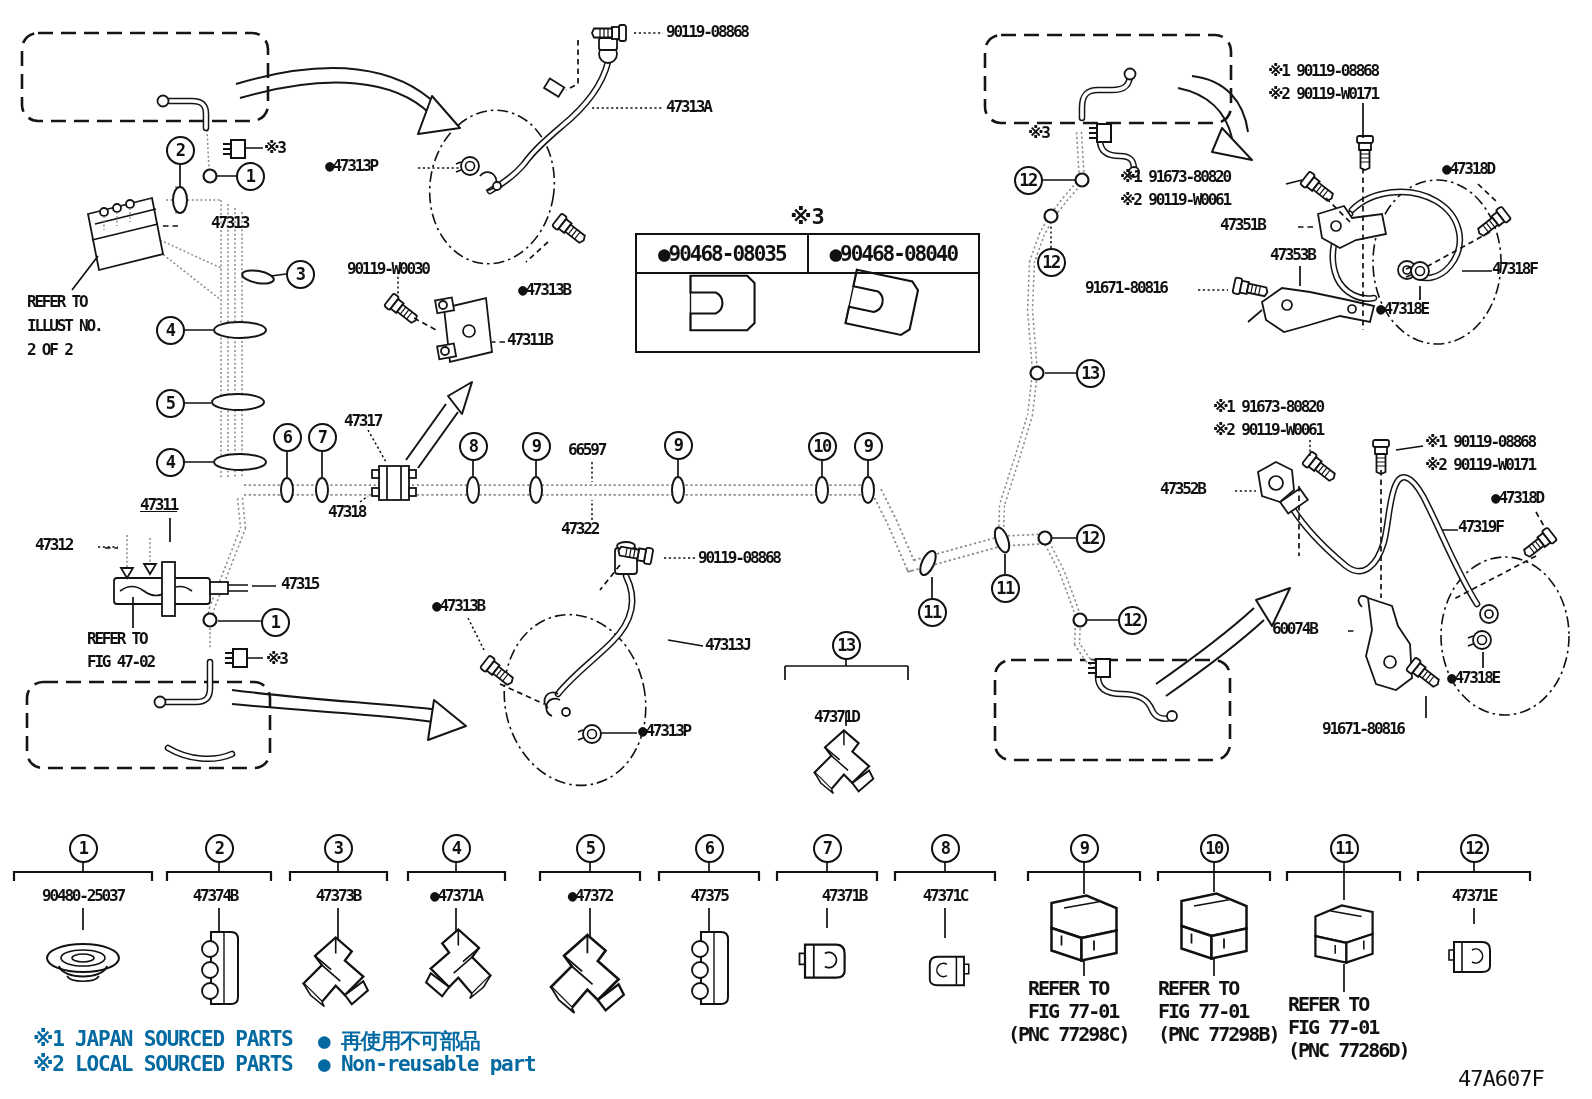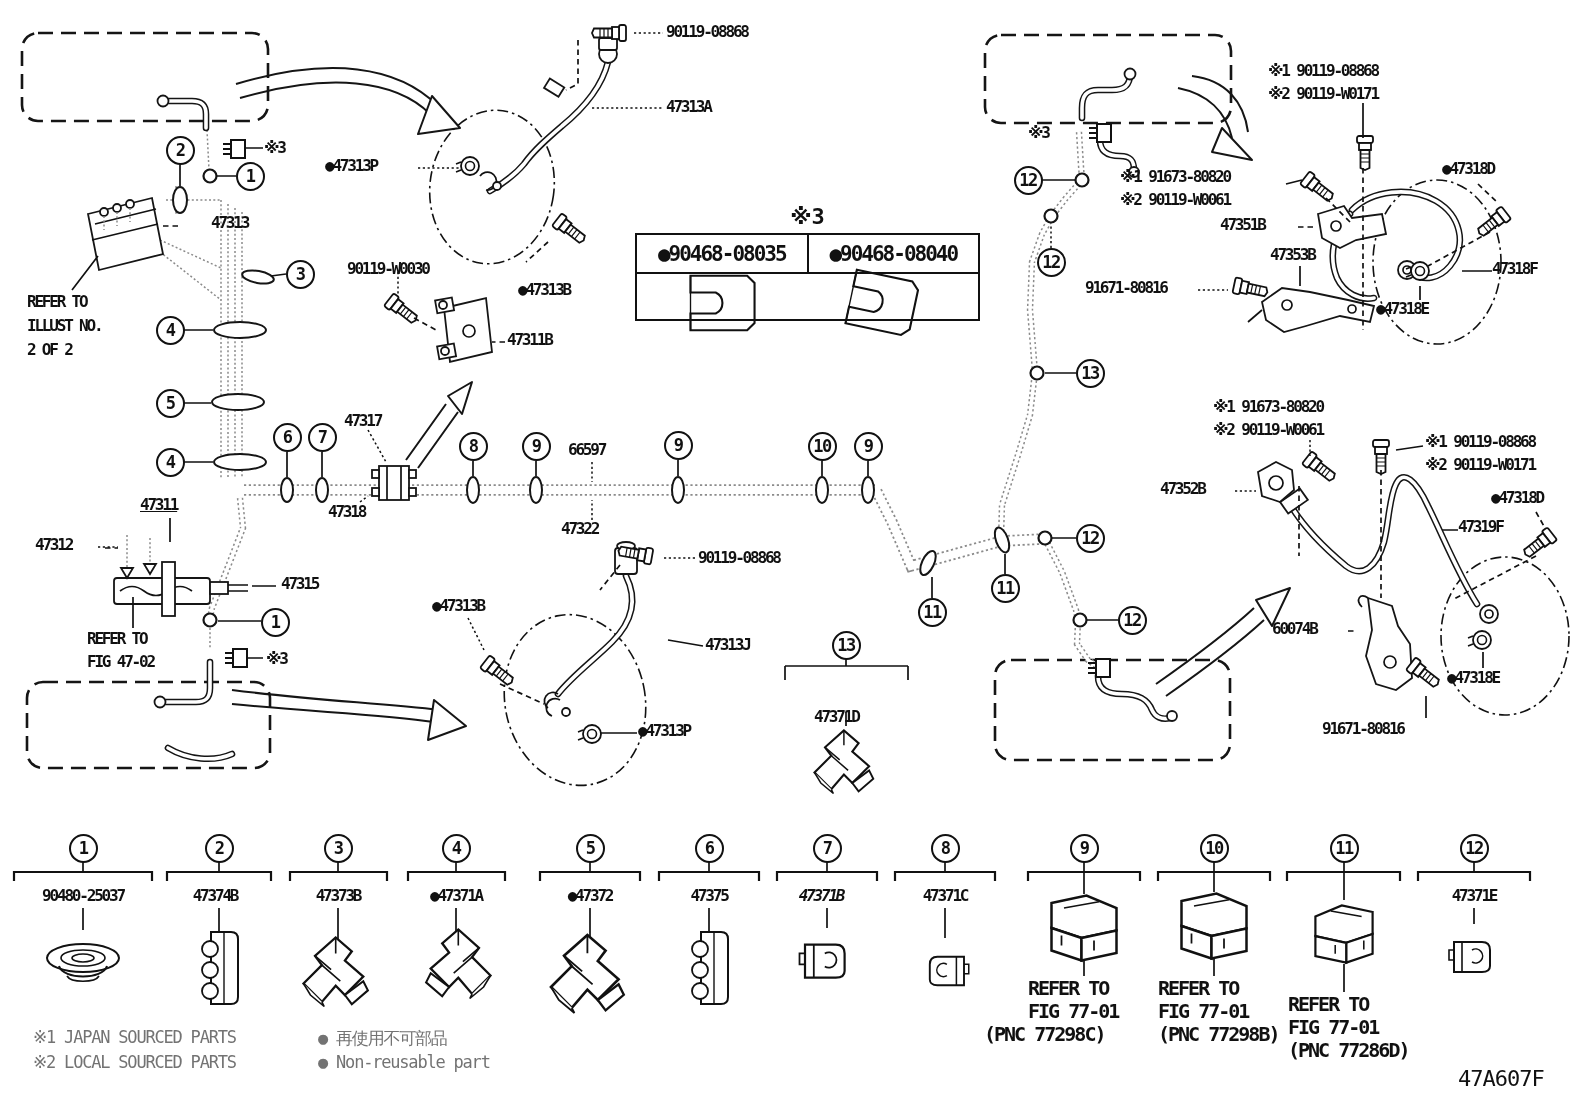--- a/index.html
+++ b/index.html
@@ -7,23 +7,23 @@
          font-family:"DejaVu Sans Mono","DejaVu Sans",monospace;color:#111;}
   #lineart{position:absolute;left:0;top:0;}
   .plabel{position:absolute;white-space:nowrap;font-size:16px;font-weight:bold;
           letter-spacing:-2.2px;line-height:21px;color:#111;}
   .rlabel{position:absolute;white-space:nowrap;font-size:20px;font-weight:bold;
           letter-spacing:-2px;line-height:21px;color:#111;}
   .center{text-align:center;}
   .callout{position:absolute;width:29px;height:29px;border:2.4px solid #111;border-radius:50%;
            background:#fff;display:flex;align-items:center;justify-content:center;
            font-size:17px;font-weight:bold;letter-spacing:-1.5px;box-sizing:border-box;}
-  .fnote{position:absolute;white-space:nowrap;font-size:17px;font-weight:normal;
-         letter-spacing:-1.2px;color:#737373;}
-  #spec-table{position:absolute;left:635px;top:233px;width:345px;height:88px;
+  .fnote{position:absolute;white-space:nowrap;font-size:21px;font-weight:bold;
+         letter-spacing:-1.2px;color:#0369a1;}
+  #spec-table{position:absolute;left:635px;top:233px;width:345px;height:120px;
               border:2.2px solid #111;box-sizing:border-box;background:transparent;}
   #spec-table .hdr{display:flex;height:37px;border-bottom:2.2px solid #111;}
   #spec-table .cell{flex:1;display:flex;align-items:center;justify-content:center;
                     font-size:21px;font-weight:bold;letter-spacing:-2px;}
   #spec-table .cell:first-child{border-right:2.2px solid #111;}
   #spec-title{position:absolute;left:635px;top:204px;width:345px;text-align:center;
               font-size:22px;font-weight:bold;}
   #corner-code{position:absolute;left:1458px;top:1066px;font-size:22px;letter-spacing:-1px;}
 </style>
 </head>
@@ -485,27 +485,27 @@
       <div class="plabel center" style="left: 135px; top: 885px; width: 160px;">47374B</div>
       <div class="callout" style="left: 323.5px; top: 833.5px;">3</div>
       <div class="plabel center" style="left: 258px; top: 885px; width: 160px;">47373B</div>
       <div class="callout" style="left: 441.5px; top: 833.5px;">4</div>
       <div class="plabel center" style="left: 376px; top: 885px; width: 160px;">●47371A</div>
       <div class="callout" style="left: 575.5px; top: 833.5px;">5</div>
       <div class="plabel center" style="left: 510px; top: 885px; width: 160px;">●47372</div>
       <div class="callout" style="left: 694.5px; top: 833.5px;">6</div>
       <div class="plabel center" style="left: 629px; top: 885px; width: 160px;">47375</div>
       <div class="callout" style="left: 812.5px; top: 833.5px;">7</div>
-      <div class="plabel center" style="left: 741px; top: 885px; width: 160px; font-style: italic;">47371B</div>
+      <div class="plabel center" style="left: 764px; top: 885px; width: 160px;">47371B</div>
       <div class="callout" style="left: 930.5px; top: 833.5px;">8</div>
       <div class="plabel center" style="left: 865px; top: 885px; width: 160px;">47371C</div>
       <div class="callout" style="left: 1069.5px; top: 833.5px;">9</div>
       <div class="rlabel" style="left: 1028px; top: 978px;">REFER TO</div>
       <div class="rlabel" style="left: 1028px; top: 1001px;">FIG 77-01</div>
-      <div class="rlabel" style="left: 984px; top: 1024px;">(PNC 77298C)</div>
+      <div class="rlabel" style="left: 1008px; top: 1024px;">(PNC 77298C)</div>
       <div class="callout" style="left: 1199.5px; top: 833.5px;">10</div>
       <div class="rlabel" style="left: 1158px; top: 978px;">REFER TO</div>
       <div class="rlabel" style="left: 1158px; top: 1001px;">FIG 77-01</div>
       <div class="rlabel" style="left: 1158px; top: 1024px;">(PNC 77298B)</div>
       <div class="callout" style="left: 1329.5px; top: 833.5px;">11</div>
       <div class="rlabel" style="left: 1288px; top: 994px;">REFER TO</div>
       <div class="rlabel" style="left: 1288px; top: 1017px;">FIG 77-01</div>
       <div class="rlabel" style="left: 1288px; top: 1040px;">(PNC 77286D)</div>
       <div class="callout" style="left: 1459.5px; top: 833.5px;">12</div>
       <div class="plabel center" style="left: 1394px; top: 885px; width: 160px;">47371E</div>

